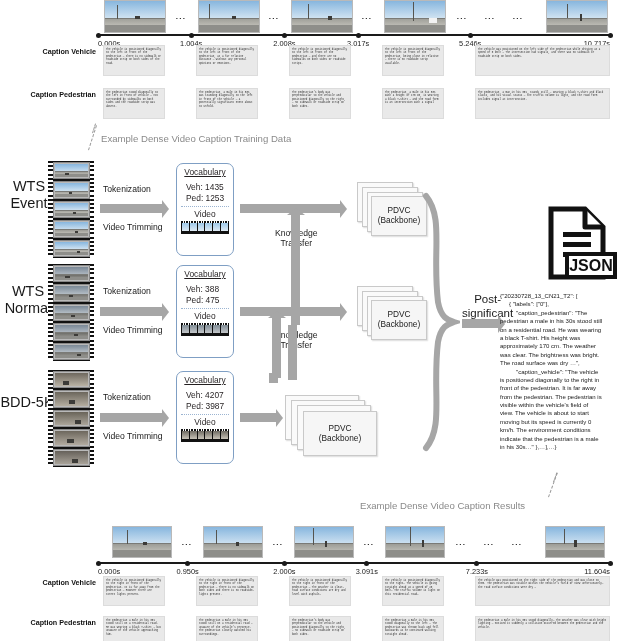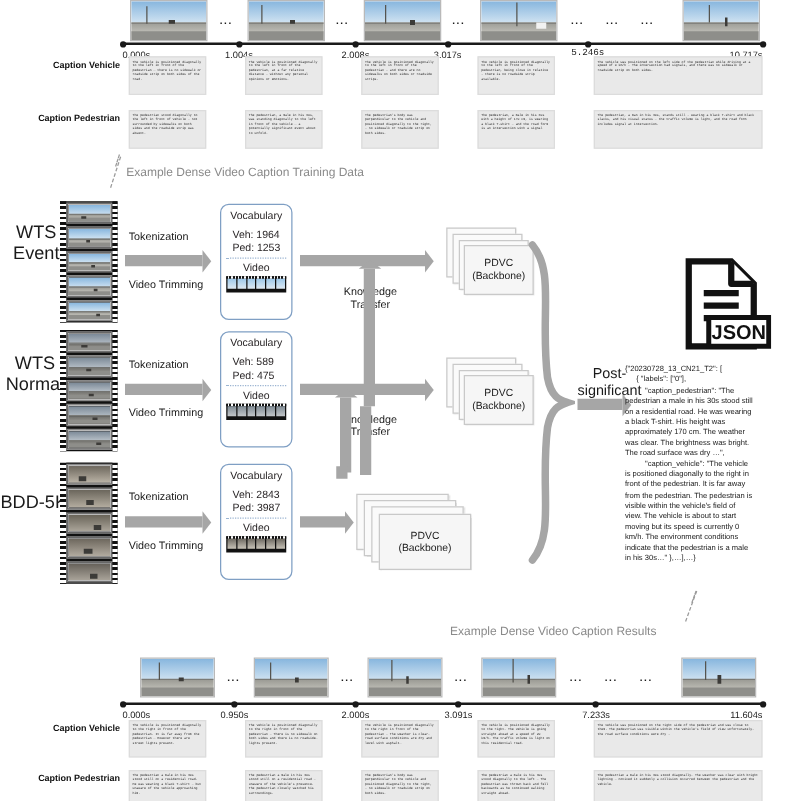--- a/index.html
+++ b/index.html
@@ -46,21 +46,21 @@
   .film{position:absolute;background:#111;padding:0 4.5px;box-sizing:border-box;
         display:flex;flex-direction:column;justify-content:space-between;}
   .film::before,.film::after{content:"";position:absolute;top:0;bottom:0;width:4.5px;
         background-image:repeating-linear-gradient(#111 0 2px,#fff 2px 4.2px);}
   .film::before{left:0;} .film::after{right:0;}
   .film .fr{position:relative;flex:1;margin:1px 0;overflow:hidden;border:0.4px solid #888;}
 
   
   .vocab{position:absolute;border:1px solid #7f9fc4;border-radius:7px;background:#fff;
          box-sizing:border-box;text-align:center;}
-  .vocab .t{font-size:8.4px;margin-top:3px;}
+  .vocab .t{font-size:8.4px;margin-top:3px;text-decoration:underline;}
   .vocab .n{font-size:8.4px;text-align:left;padding-left:9px;line-height:1.25;}
   .vocab .sep{border-top:1px dotted #9bb4d1;margin:3px 4px 2px;}
   .vocab .v{font-size:8.4px;}
   .vstrip{position:relative;margin:1.5px 4px 3px;height:13px;background:#111;
           padding:2.2px 0;box-sizing:border-box;
           background-image:repeating-linear-gradient(90deg,#111 0 1.6px,#fff 1.6px 2.6px);
           background-size:100% 2.2px;background-repeat:no-repeat;
           background-position:0 0, 0 100%;}
   .vstrip .inner{position:absolute;left:1px;right:1px;top:2.4px;bottom:2.4px;
           display:flex;gap:1px;}
@@ -156,21 +156,21 @@
       <div class="tl-tick" style="left:0%;"></div>
       <div class="tl-tick" style="left:18.2%;"></div>
       <div class="tl-tick" style="left:36.4%;"></div>
       <div class="tl-tick" style="left:50.8%;"></div>
       <div class="tl-tick" style="left:72.7%;"></div>
       <div class="tl-tick" style="left:100%;"></div>
       <div class="tl-lab" style="left:0%;">0.000s</div>
       <div class="tl-lab c" style="left:18.2%;">1.004s</div>
       <div class="tl-lab c" style="left:36.4%;">2.008s</div>
       <div class="tl-lab c" style="left:50.8%;">3.017s</div>
-      <div class="tl-lab c" style="left:72.7%;font-family:Liberation Mono, monospace;">5.246s</div>
+      <div class="tl-lab c" style="left:72.7%;">5.246s</div>
       <div class="tl-lab r" style="left:100%;">10.717s</div>
     </div>
   </div>
 
   <div class="cap-head" style="left:96px;top:47px;">Caption Vehicle</div>
   <div class="cap-head" style="left:96px;top:90px;">Caption Pedestrian</div>
 
   <div class="capbox" style="left:103px;top:45px;width:62px;height:31px;">
       <span>The vehicle is positioned diagonally to the left in front of the pedestrian … there is no sidewalk or roadside strip on both sides of the road.</span>
     </div>
@@ -258,21 +258,21 @@
         <div class="obj" style="left:22px;top:9px;width:3px;height:2px;"></div>
       </div>
     </div>
 </div>
 <div class="lbl" style="left:103px;top:184px;">Tokenization</div>
 <div class="arrow-r" style="left:100px;top:204px;width:62px;"></div>
 <div class="lbl" style="left:103px;top:222px;">Video Trimming</div>
 
 <div class="vocab" style="left:176px;top:163px;width:58px;height:93px;">
   <div class="t">Vocabulary</div>
-  <div class="n" style="margin-top:5px;">Veh: 1964</div>
+  <div class="n" style="margin-top:5px;">Veh: 1435</div>
   <div class="n">Ped: 1253</div>
   <div class="sep"></div>
   <div class="v">Video</div>
   <div class="vstrip">
       <div class="inner">
         <i></i>
         <i></i>
         <i></i>
         <i></i>
         <i></i>
@@ -331,21 +331,21 @@
         <div class="obj" style="left:22px;top:9px;width:4px;height:2px;"></div>
       </div>
     </div>
 </div>
 <div class="lbl" style="left:103px;top:286px;">Tokenization</div>
 <div class="arrow-r" style="left:100px;top:307px;width:62px;"></div>
 <div class="lbl" style="left:103px;top:325px;">Video Trimming</div>
 
 <div class="vocab" style="left:176px;top:265px;width:58px;height:93px;">
   <div class="t">Vocabulary</div>
-  <div class="n" style="margin-top:5px;">Veh: 589</div>
+  <div class="n" style="margin-top:5px;">Veh: 388</div>
   <div class="n">Ped: 475</div>
   <div class="sep"></div>
   <div class="v">Video</div>
   <div class="vstrip dark">
       <div class="inner">
         <i></i>
         <i></i>
         <i></i>
         <i></i>
         <i></i>
@@ -388,21 +388,21 @@
         <div class="obj" style="left:17px;top:8px;width:6px;height:4px;"></div>
       </div>
     </div>
 </div>
 <div class="lbl" style="left:103px;top:392px;">Tokenization</div>
 <div class="arrow-r" style="left:100px;top:413px;width:62px;"></div>
 <div class="lbl" style="left:103px;top:431px;">Video Trimming</div>
 
 <div class="vocab" style="left:176px;top:371px;width:58px;height:93px;">
   <div class="t">Vocabulary</div>
-  <div class="n" style="margin-top:5px;">Veh: 2843</div>
+  <div class="n" style="margin-top:5px;">Veh: 4207</div>
   <div class="n">Ped: 3987</div>
   <div class="sep"></div>
   <div class="v">Video</div>
   <div class="vstrip bdd">
       <div class="inner">
         <i></i>
         <i></i>
         <i></i>
         <i></i>
         <i></i>

